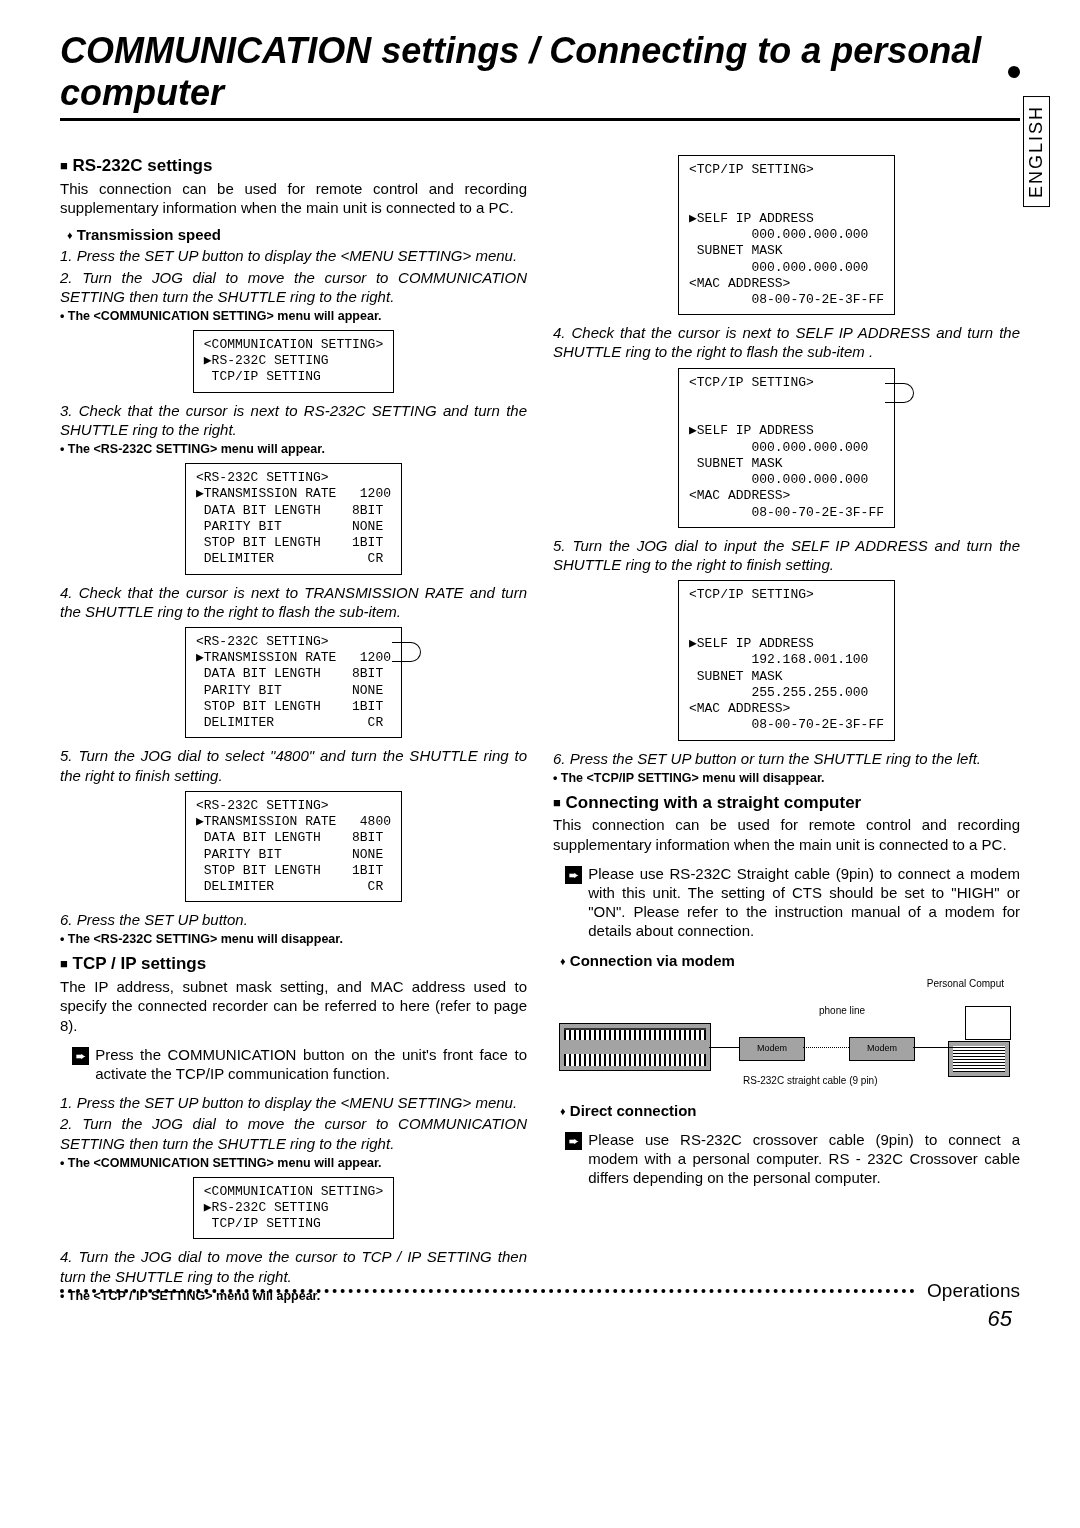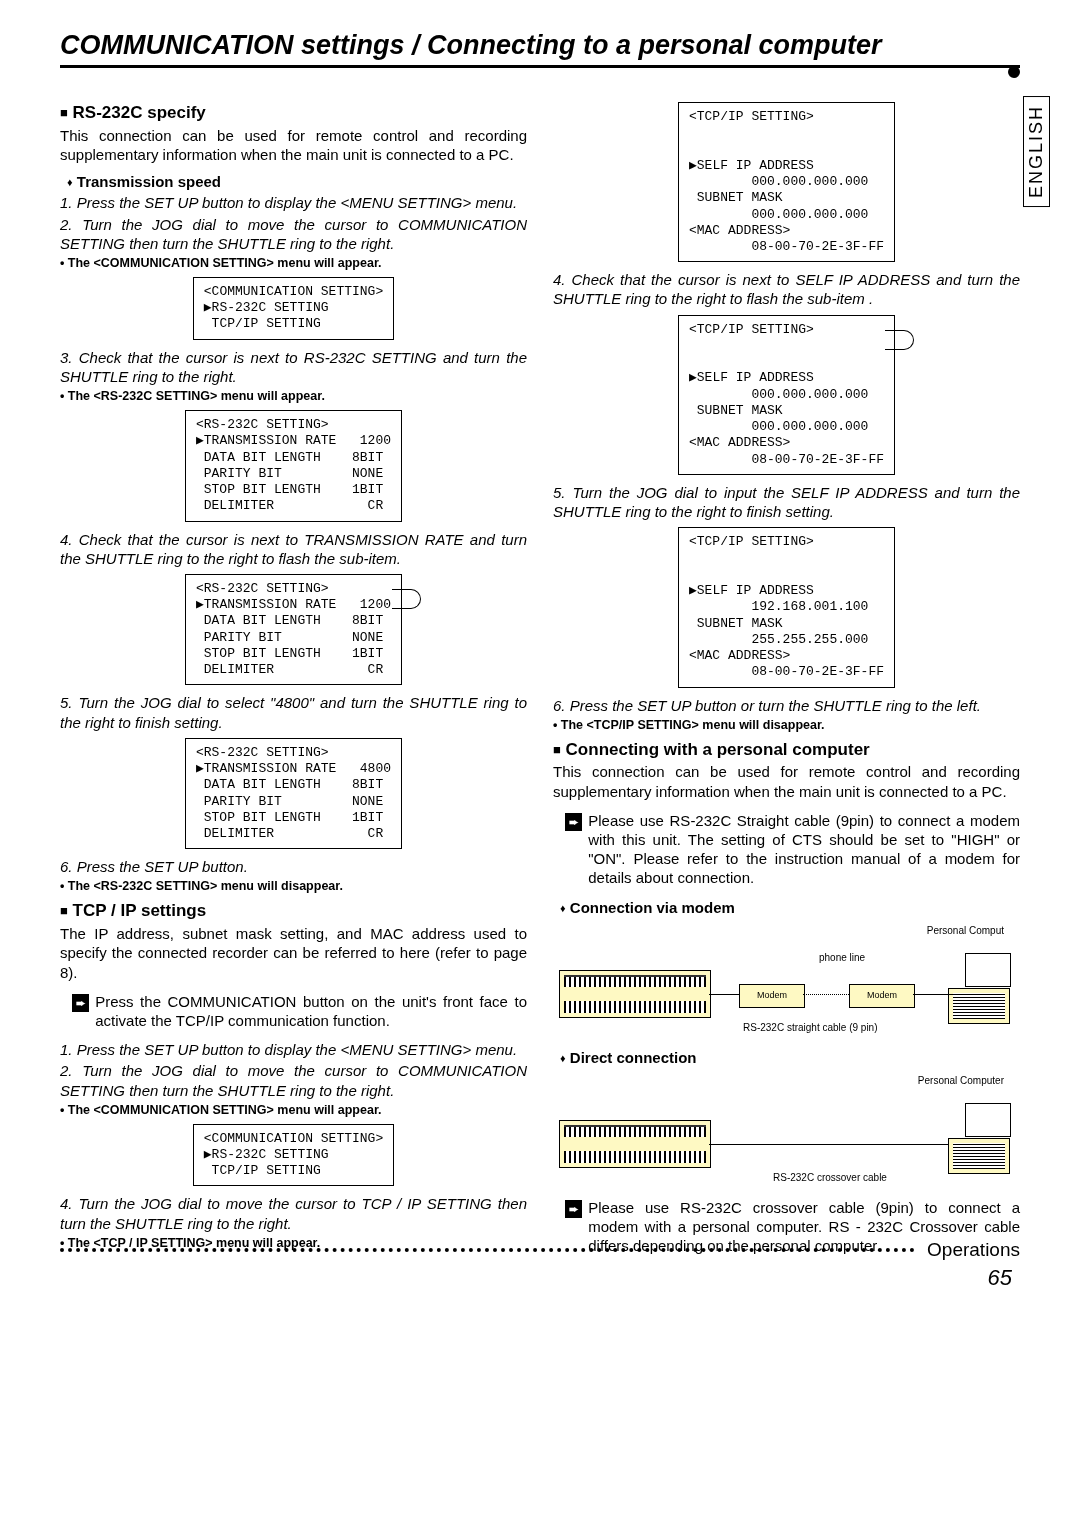--- a/index.html
+++ b/index.html
@@ -14,21 +14,21 @@
     position: relative;
   }
   .page {
     position: relative;
     padding: 30px 60px 40px 60px;
     box-sizing: border-box;
   }
   .title {
     font-style: italic;
     font-weight: bold;
-    font-size: 27px;
+    font-size: 36px;
     border-bottom: 3px solid #000;
     padding-bottom: 4px;
   }
   .title-dot {
     position: absolute;
     right: 60px;
     top: 66px;
     width: 12px;
     height: 12px;
     background: #000;
@@ -103,21 +103,21 @@
   .diagram {
     position: relative;
     height: 92px;
     margin: 6px 0;
   }
   .device {
     position: absolute;
     border: 1.5px solid #000;
     font-size: 9px;
     text-align: center;
-    background: #fef9c3;
+    background: #a3a3a3;
   }
   .dvr { width: 150px; height: 46px; left: 6px; top: 26px; }
   .dvr::before {
     content: "";
     position: absolute;
     inset: 4px 4px 24px 4px;
     border-top: 2px solid #333;
     background: repeating-linear-gradient(90deg,#000 0 2px,#fff 2px 5px);
     height: 10px;
   }
@@ -161,21 +161,21 @@
 <body>
 
 <div class="page">
   <div class="title">COMMUNICATION settings /  Connecting to a personal computer</div>
   <div class="title-dot"></div>
   <div class="lang-tab">ENGLISH</div>
 
   <div class="columns">
 
     <div class="col">
-      <div class="h2"><span class="sq">■</span> <span>RS-232C specify</span></div>
+      <div class="h2"><span class="sq">■</span> <span>RS-232C settings</span></div>
       <p>This connection can be used for remote control and recording supplementary information when the main unit is connected to a PC.</p>
 
       <div class="h3"><span class="dm">♦</span> <span>Transmission speed</span></div>
 
       <p class="step">1. Press the SET UP button to display the &lt;MENU SETTING&gt; menu.</p>
       <p class="step">2. Turn the JOG dial to move the cursor to COMMUNICATION SETTING then turn the SHUTTLE ring to the right.</p>
       <p class="bullet">• The &lt;COMMUNICATION SETTING&gt; menu will appear.</p>
       <div class="osd">&lt;COMMUNICATION SETTING&gt;
 ▶RS-232C SETTING
  TCP/IP SETTING</div>
@@ -256,21 +256,21 @@
 ▶SELF IP ADDRESS
         192.168.001.100
  SUBNET MASK
         255.255.255.000
 &lt;MAC ADDRESS&gt;
         08-00-70-2E-3F-FF</div>
 
       <p class="step">6. Press the SET UP button or turn the SHUTTLE ring to the left.</p>
       <p class="bullet">• The &lt;TCP/IP SETTING&gt; menu will disappear.</p>
 
-      <div class="h2"><span class="sq">■</span> <span>Connecting with a personal computer</span></div>
+      <div class="h2"><span class="sq">■</span> <span>Connecting with a straight computer</span></div>
       <p>This connection can be used for remote control and recording supplementary information when the main unit is connected to a PC.</p>
 
       <div class="note-box">
         <span class="icon">➨</span>
         <div>Please use RS-232C Straight cable (9pin) to connect a modem with this unit. The setting of CTS should be set to "HIGH" or "ON". Please refer to the instruction manual of a modem for details about connection.</div>
       </div>
 
       <div class="h3"><span class="dm">♦</span> <span>Connection via modem</span></div>
       <div class="diagram-wrap">
         <div class="diagram-label-sm">Personal Comput</div>
@@ -281,29 +281,20 @@
           <div class="device pc-body"></div>
           <div class="wire" style="left:156px; top:50px; width:30px"></div>
           <div class="wire dotted" style="left:250px; top:50px; width:46px"></div>
           <div class="wire" style="left:360px; top:50px; width:40px"></div>
           <div class="cable-lbl" style="left:266px; top:8px">phone line</div>
           <div class="cable-lbl" style="left:190px; top:78px">RS-232C straight cable (9 pin)</div>
         </div>
       </div>
 
       <div class="h3"><span class="dm">♦</span> <span>Direct connection</span></div>
-      <div class="diagram-wrap">
-        <div class="diagram-label-sm">Personal Computer</div>
-        <div class="diagram">
-          <div class="device dvr"></div>
-          <div class="device pc-body"></div>
-          <div class="wire" style="left:156px; top:50px; width:240px"></div>
-          <div class="cable-lbl" style="left:220px; top:78px">RS-232C crossover cable</div>
-        </div>
-      </div>
 
       <div class="note-box">
         <span class="icon">➨</span>
         <div>Please use RS-232C crossover cable (9pin) to connect a modem with a personal computer. RS - 232C Crossover cable differs depending on the personal computer.</div>
       </div>
     </div>
   </div>
 
   <div class="footer">
     <div class="dots"></div>

